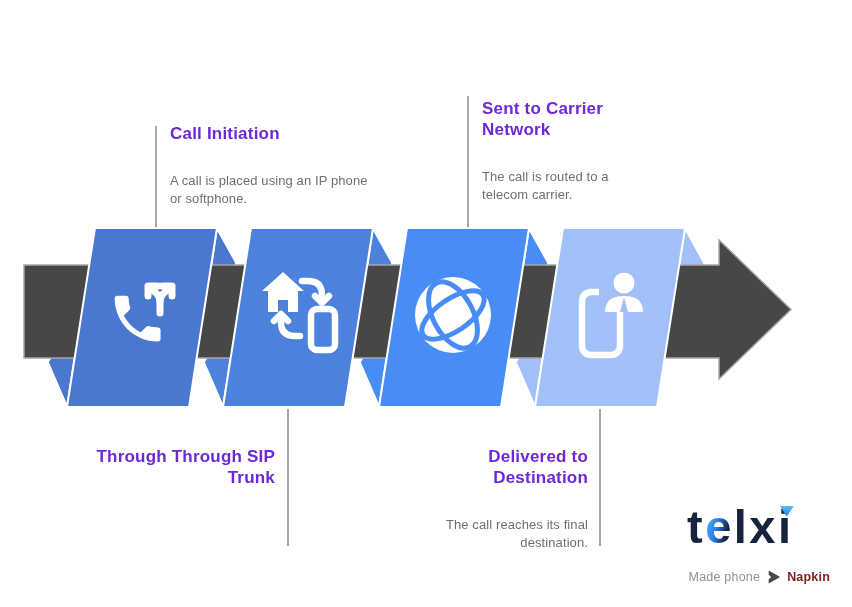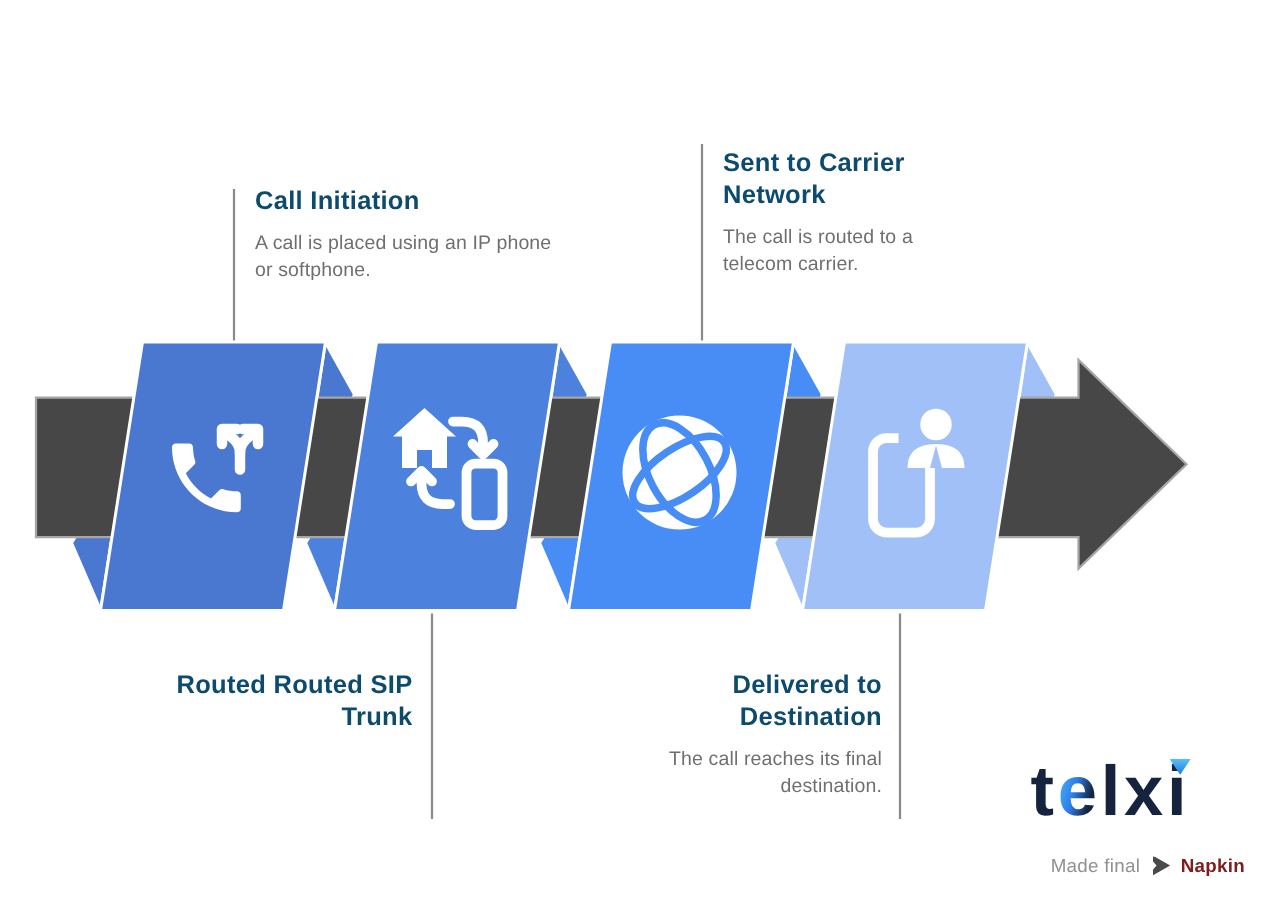--- a/index.html
+++ b/index.html
@@ -4,24 +4,24 @@
 <style>
   html,body{margin:0;padding:0;}
   body{
     width:852px;height:607px;position:relative;overflow:hidden;
     background:#ffffff;
     font-family:"Liberation Sans", sans-serif;
   }
   .canvas-svg{position:absolute;left:0;top:0;}
   .text-block{position:absolute;}
   .step-title{
-    font-size:17px;line-height:21px;font-weight:700;color:#0c4a6e;letter-spacing:.2px;
+    font-size:17px;line-height:21px;font-weight:700;color:#6d28d9;letter-spacing:.2px;
   }
   .step-desc{
-    font-size:13px;line-height:17.5px;font-weight:400;color:#6f6f6f;margin-top:9px;letter-spacing:.1px;
+    font-size:13px;line-height:17.5px;font-weight:400;color:#6f6f6f;margin-top:28px;letter-spacing:.1px;
   }
   .align-right{text-align:right;}
   
   .logo{
     position:absolute;left:687px;top:505px;height:46px;
     font-size:47px;line-height:44px;font-weight:700;letter-spacing:2.5px;
     color:#16233e;white-space:nowrap;
   }
   .logo span{display:inline-block;position:relative;}
   .logo-e{color:#16233e;}
@@ -119,34 +119,34 @@
     <line x1="600" y1="409" x2="600" y2="546"></line>
   </g>
 </svg>
 
 <div class="text-block" style="left:170px;top:123px;width:210px;">
   <div class="step-title">Call Initiation</div>
   <div class="step-desc">A call is placed using an IP phone or softphone.</div>
 </div>
 
 <div class="text-block align-right" style="right:577px;top:446px;width:190px;">
-  <div class="step-title">Routed Routed SIP Trunk</div>
+  <div class="step-title">Through Through SIP Trunk</div>
 </div>
 
 <div class="text-block" style="left:482px;top:98px;width:160px;">
   <div class="step-title">Sent to Carrier Network</div>
   <div class="step-desc">The call is routed to a telecom carrier.</div>
 </div>
 
 <div class="text-block align-right" style="right:264px;top:446px;width:170px;">
   <div class="step-title">Delivered to Destination</div>
   <div class="step-desc">The call reaches its final destination.</div>
 </div>
 
 <div class="logo">
   <span>t</span><span class="logo-e">e</span><span>lx</span><span class="logo-i">i</span>
 </div>
 
 <div class="watermark">
-  <span>Made final</span>
+  <span>Made phone</span>
   <span class="napkin-icon"></span>
   <span class="napkin-brand">Napkin</span>
 </div>
 
 </body></html>

